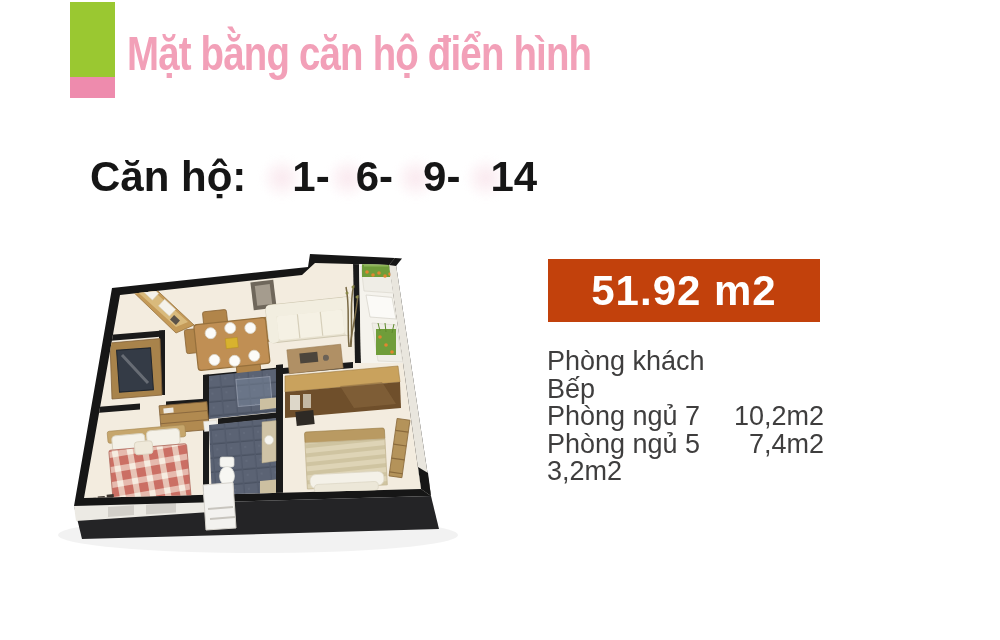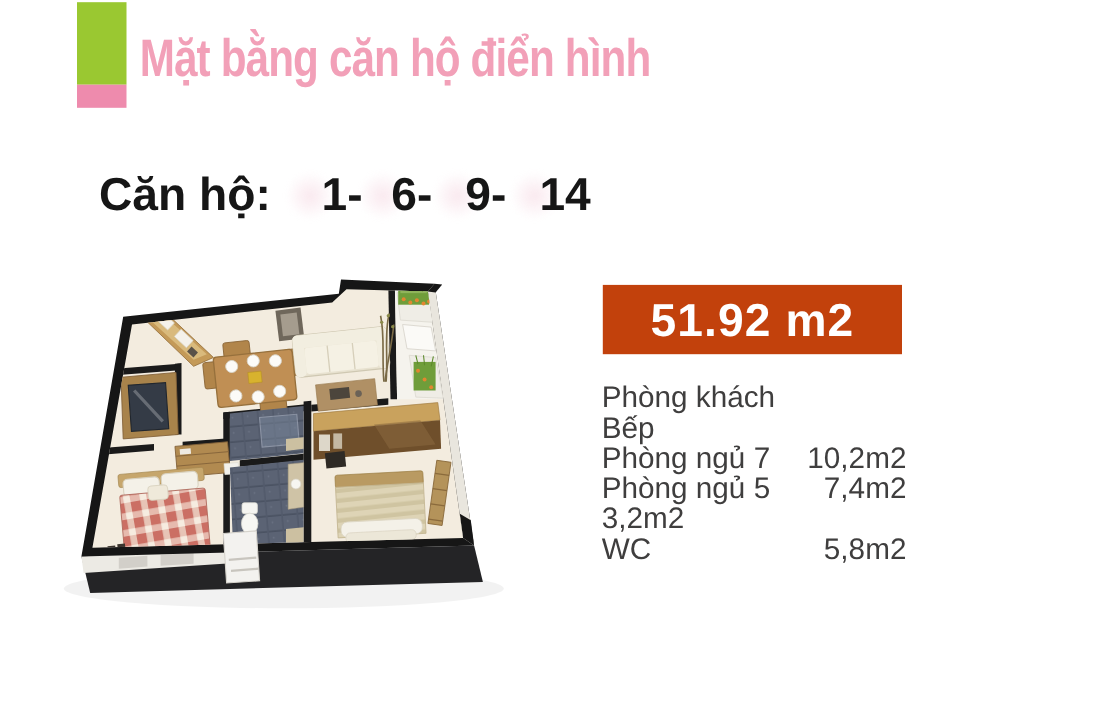--- a/index.html
+++ b/index.html
@@ -62,24 +62,20 @@
       <span class="room-name">Phòng ngủ 7</span>
       <span class="room-area">10,2m2</span>
     </div>
     <div class="room-row">
       <span class="room-name">Phòng ngủ 5</span>
       <span class="room-area">7,4m2</span>
     </div>
     <div class="room-row">
       <span class="room-area">3,2m2</span>
     </div>
-    <div class="room-row">
-      <span class="room-name">WC</span>
-      <span class="room-area">5,8m2</span>
-    </div>
   </div>
 
   <svg id="floorplan" viewBox="0 0 470 350" role="img">
     <defs>
       <pattern id="plaid" width="15" height="15" patternUnits="userSpaceOnUse" patternTransform="rotate(-5)">
         <rect width="15" height="15" fill="#cb6f64"></rect>
         <rect y="9" width="15" height="6" fill="#e6baae"></rect>
         <rect x="9" width="6" height="15" fill="#ecd3c4" opacity=".85"></rect>
         <rect x="9" y="9" width="6" height="6" fill="#f6ece0"></rect>
       </pattern>

